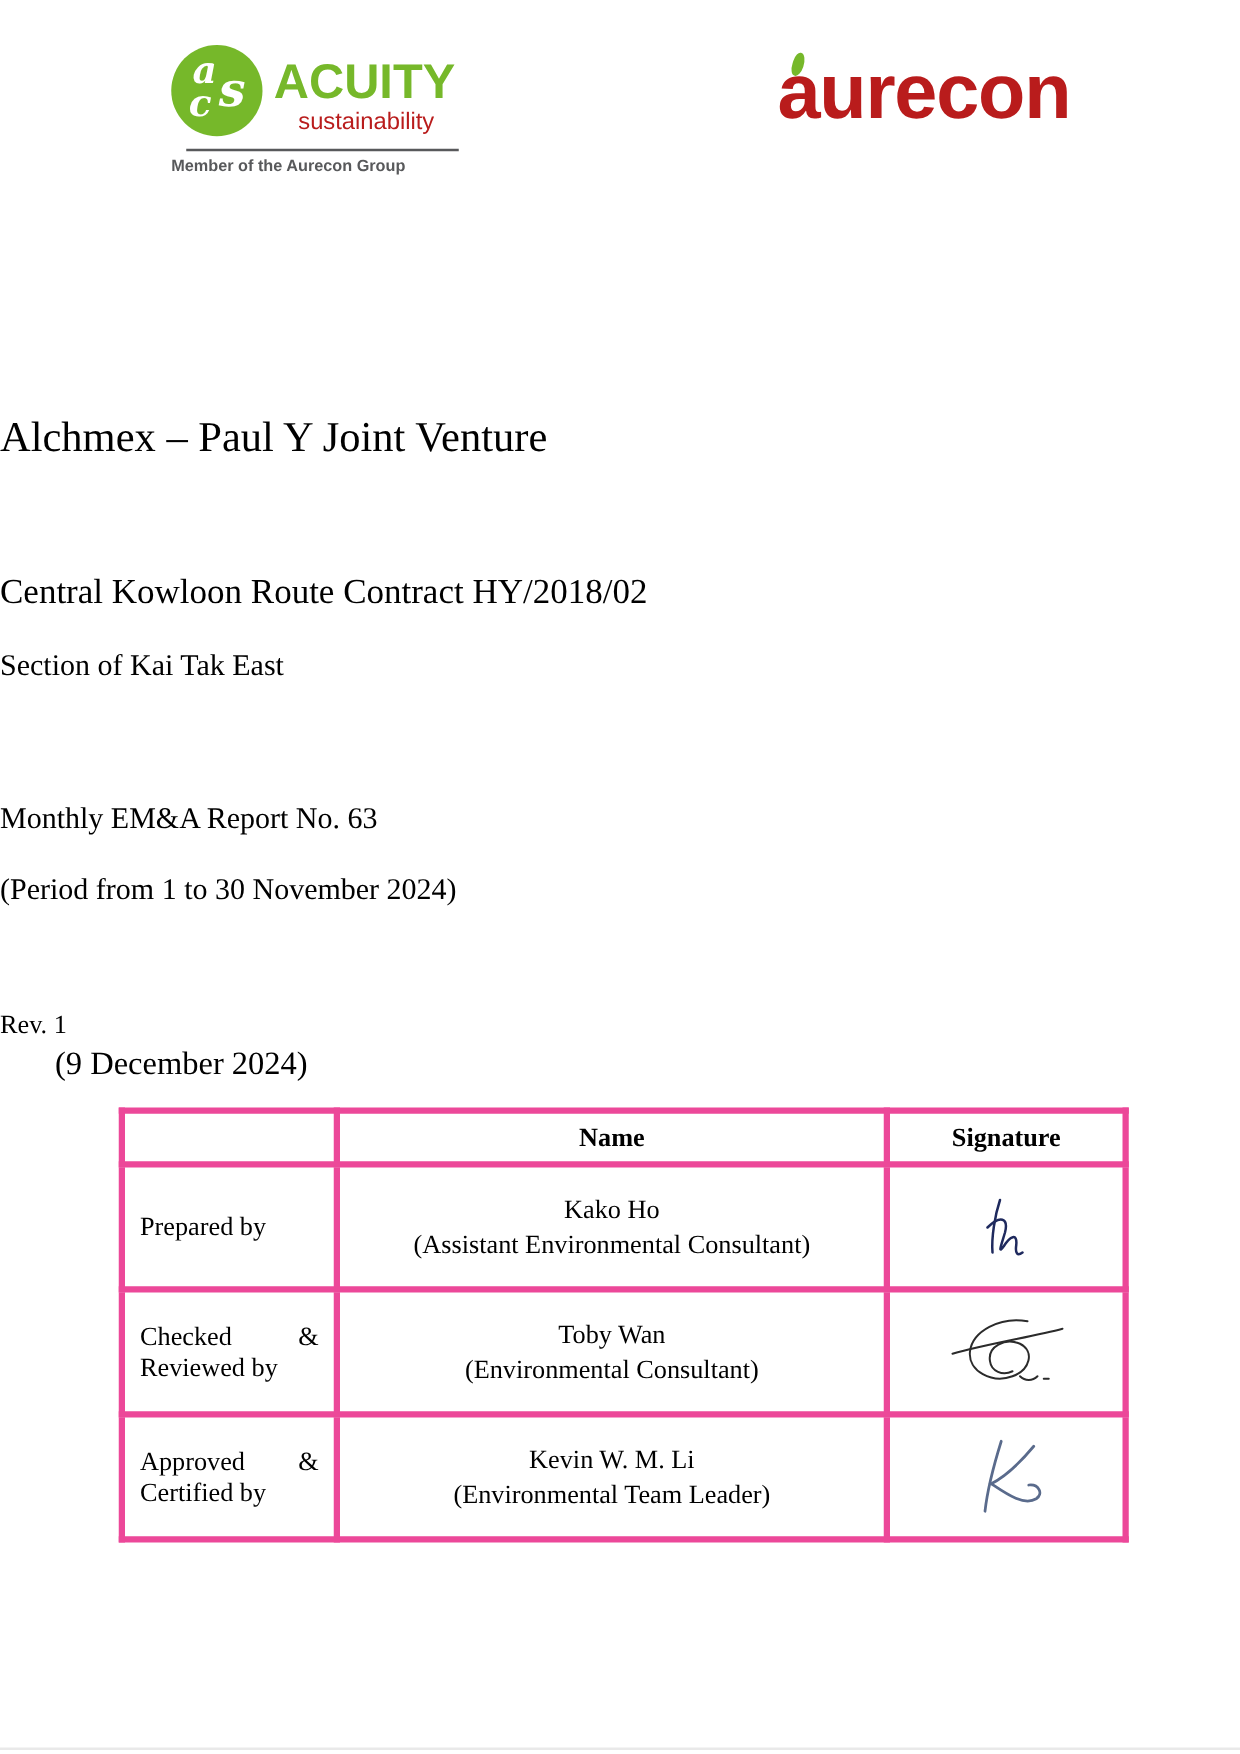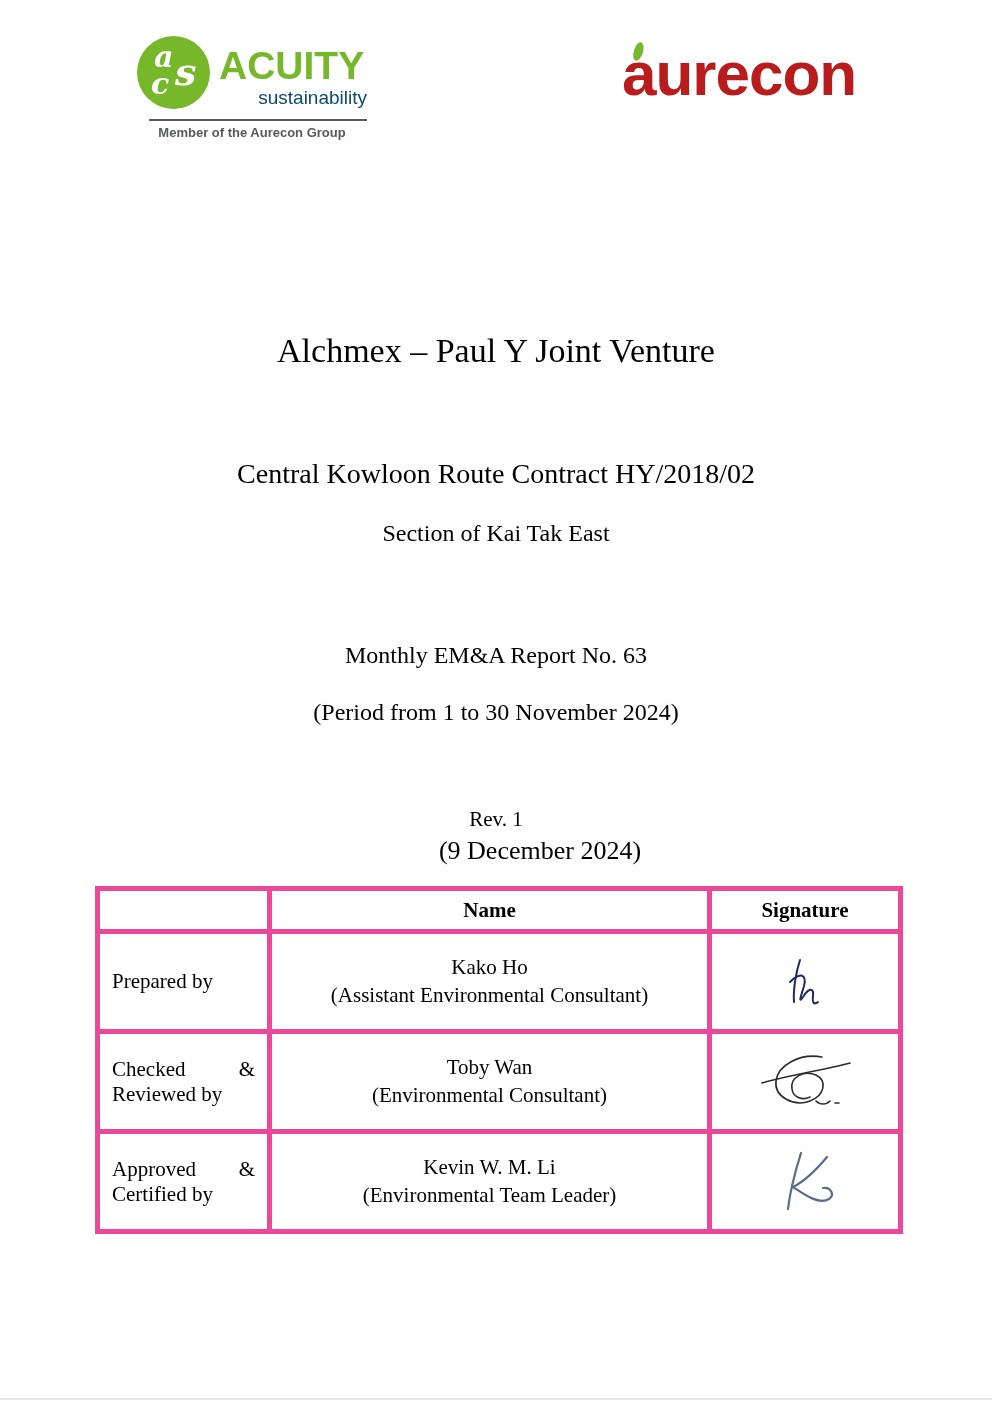--- a/index.html
+++ b/index.html
@@ -41,36 +41,36 @@
     font-family: "Liberation Sans", sans-serif;
     font-weight: bold;
     font-size: 39px;
     line-height: 1;
     color: #76b82a;
     letter-spacing: 0px;
   }
   .acuity-tag {
     font-family: "Liberation Sans", sans-serif;
     font-size: 19px;
-    color: #0c4a6e;
-    text-align: right;
+    color: #b91c1c;
+    text-align: center;
     margin-top: 2px;
   }
   .acuity-rule {
     margin-top: 10px;
     border-top: 2px solid #58595b;
     width: 218px;
     margin-left: 12px;
   }
   .acuity-member {
     font-family: "Liberation Sans", sans-serif;
     font-weight: bold;
     font-size: 13px;
     color: #58595b;
-    text-align: center;
+    text-align: left;
     width: 230px;
     margin-top: 4px;
   }
 
   .aurecon-logo { position: absolute; left: 622px; top: 40px; height: 80px; }
   .aurecon-word {
     font-family: "Liberation Sans", sans-serif;
     font-weight: bold;
     font-size: 62px;
     line-height: 1.1;
@@ -80,21 +80,21 @@
   .aurecon-accent {
     position: absolute;
     left: 12px; top: 2px;
     width: 9px; height: 19px;
     background: #76b82a;
     border-radius: 45% 55% 50% 50%;
     transform: rotate(18deg);
   }
 
   
-  .centered { position: absolute; left: 0; width: 100%; text-align: center; }
+  .centered { position: absolute; left: 0; width: 100%; }
   .main-title   { top: 332px; font-size: 34px; font-weight: normal; }
   .t-contract   { top: 458px; font-size: 28px; }
   .t-section    { top: 520px; font-size: 24px; }
   .t-report     { top: 642px; font-size: 24px; }
   .t-period     { top: 699px; font-size: 24px; }
   .t-rev        { top: 807px; font-size: 21px; }
   .t-revdate    { top: 836px; font-size: 26px; margin-left: 44px; }
 
   
   .sig-table {

